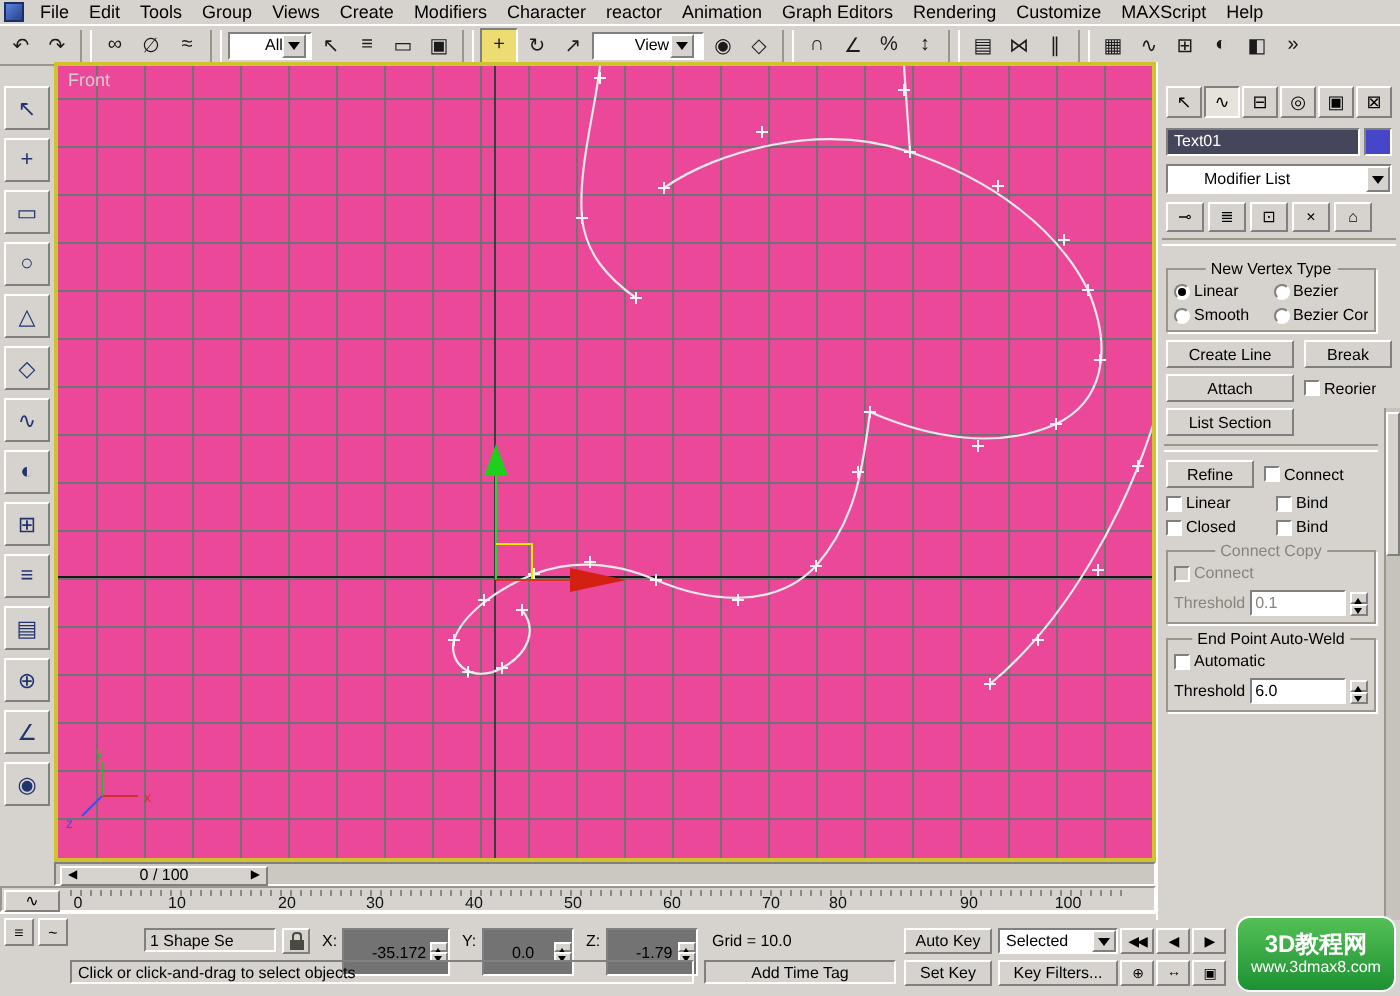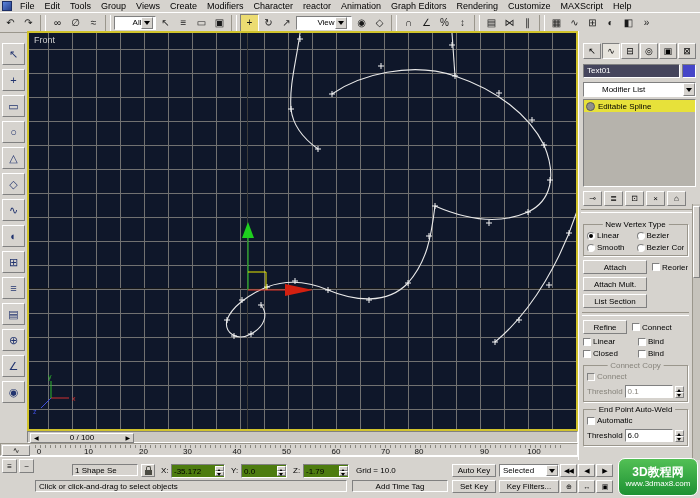--- a/index.html
+++ b/index.html
@@ -19,21 +19,21 @@
   [data-name="selection-filter-combo"]{width:42px}
   [data-name="reference-coordinate-system-combo"]{width:56px}
   .dd-btn{width:12px;height:100%;background:#d6d3ce;border:1px solid;border-color:#fff #808080 #808080 #fff;display:flex;align-items:center;justify-content:center;box-sizing:border-box}
   .dd-tri{width:0;height:0;border:3px solid transparent;border-top:4px solid #000;margin-top:4px}
 
   
   #left-toolbar{position:absolute;top:31px;left:0;width:27px;height:400px;display:flex;flex-direction:column;align-items:center;padding-top:12px;gap:4px;box-sizing:border-box}
   .lt-btn{width:21px;height:20px;flex:none;display:flex;align-items:center;justify-content:center;font-size:11px;color:#22346f;background:#d6d3ce;border:1px solid;border-color:#fff #808080 #808080 #fff}
 
   
-  #viewport{position:absolute;left:27px;top:31px;width:551px;height:400px;border:2px solid #d0c22c;box-sizing:border-box;background:#0f172a}
+  #viewport{position:absolute;left:27px;top:31px;width:551px;height:400px;border:2px solid #d0c22c;box-sizing:border-box;background:#ec4899}
   #vp-canvas{position:absolute;inset:0;overflow:hidden;background-image:linear-gradient(#717171 1px,transparent 1px),linear-gradient(90deg,#717171 1px,transparent 1px);background-size:24px 24px;background-position:-5px -8px}
   .origin-h{position:absolute;left:0;right:0;top:255px;height:1px;background:#191919}
   .origin-v{position:absolute;top:0;bottom:0;left:218px;width:1px;background:#3c3c3c}
   #vp-svg{position:absolute;left:0;top:0}
   .vp-label{position:absolute;top:2px;left:5px;color:#cfcfcf;font-size:9px}
 
   
   #time-slider{position:absolute;left:27px;top:431px;width:551px;height:12px;background:#cbc8c2;border:1px solid;border-color:#808080 #fff #fff #808080;box-sizing:border-box}
   .ts-thumb{position:absolute;left:2px;top:1px;width:96px;height:8px;background:#d6d3ce;border:1px solid;border-color:#fff #808080 #808080 #fff;display:flex;align-items:center;justify-content:space-between;padding:0 3px;font-size:6px}
   .ts-ar{font-size:6px;line-height:8px}
@@ -88,21 +88,21 @@
 
   
   #status{position:absolute;left:0;top:456px;width:700px;height:42px;background:#d6d3ce;border-top:1px solid #fff;box-sizing:border-box}
   #mini-icons{position:absolute;left:2px;top:2px;display:flex;gap:2px}
   .mini-btn{width:13px;height:12px;display:flex;align-items:center;justify-content:center;font-size:8px;background:#d6d3ce;border:1px solid;border-color:#fff #808080 #808080 #fff}
   #sel-count{position:absolute;left:72px;top:7px;width:66px;height:12px;border:1px solid;border-color:#808080 #fff #fff #808080;font-size:8px;line-height:12px;padding:0 2px;overflow:hidden;white-space:nowrap;box-sizing:border-box}
   #lock-btn{position:absolute;left:141px;top:7px;width:14px;height:13px;display:flex;align-items:flex-start;justify-content:center;background:#d6d3ce;border:1px solid;border-color:#fff #808080 #808080 #fff;box-sizing:border-box}
   .lock-shape{width:7px;height:5px;background:#4a4a42;position:relative;margin-top:5px}
   .lock-shape::before{content:"";position:absolute;top:-4px;left:1px;width:3px;height:4px;border:1px solid #4a4a42;border-bottom:none;border-radius:2px 2px 0 0}
   .coord-label{position:absolute;top:9px;font-size:8px}
-  .coord{position:absolute;top:7px;height:14px;background:#4d7c0f;border:1px solid;border-color:#808080 #fff #fff #808080;display:flex;align-items:center;justify-content:space-between;padding-left:2px;font-size:8px;box-sizing:border-box}
+  .coord{position:absolute;top:7px;height:24px;background:#737373;border:1px solid;border-color:#808080 #fff #fff #808080;display:flex;align-items:center;justify-content:space-between;padding-left:14px;font-size:8px;box-sizing:border-box}
   .coord .spinner{height:10px}
   .coord .spn{height:5px}
   #grid-label{position:absolute;left:356px;top:9px;font-size:8px;white-space:nowrap}
   .sbtn{position:absolute;height:13px;background:#d6d3ce;border:1px solid;border-color:#fff #808080 #808080 #fff;display:flex;align-items:center;justify-content:center;font-size:8px;overflow:hidden;white-space:nowrap;box-sizing:border-box}
   .combo{position:absolute;height:13px;background:#fff;border:1px solid;border-color:#808080 #fff #fff #808080;display:flex;align-items:center;justify-content:space-between;padding-left:3px;font-size:8px;box-sizing:border-box}
   #prompt{position:absolute;left:35px;top:23px;width:312px;height:12px;border:1px solid;border-color:#808080 #fff #fff #808080;font-size:8px;line-height:11px;padding:0 3px;overflow:hidden;white-space:nowrap;box-sizing:border-box}
   #timetag{position:absolute;left:352px;top:23px;width:96px;height:12px;border:1px solid;border-color:#808080 #fff #fff #808080;font-size:8px;line-height:11px;text-align:center;overflow:hidden;white-space:nowrap;box-sizing:border-box}
   #playback{position:absolute;left:560px;top:7px;display:flex;gap:1px}
   #navbtns{position:absolute;left:560px;top:23px;display:flex;gap:1px}
   .pb-btn{width:17px;height:13px;display:flex;align-items:center;justify-content:center;font-size:7px;letter-spacing:-1px;background:#d6d3ce;border:1px solid;border-color:#fff #808080 #808080 #fff;box-sizing:border-box}
@@ -299,26 +299,20 @@
   <div class="cp-name-row" data-name="object-name-row">
     <span class="cp-name-field" data-name="object-name-field">Text01</span>
     <span class="cp-color-swatch" data-name="object-color-swatch"></span>
   </div>
   <div class="cp-dd" data-name="modifier-list-dropdown">
     <span data-name="modifier-list-label">Modifier List</span>
     <span class="dd-btn" data-name="modifier-list-arrow-icon">
         <span class="dd-tri" data-name="chevron-down-icon"></span>
       </span>
   </div>
-  <div id="stack-box" data-name="modifier-stack">
-      <div class="stack-row stack-sel" data-name="modifier-stack-item">
-        <span class="bulb" data-name="lightbulb-icon"></span>
-        <span class="stack-label" data-name="modifier-stack-label">Editable Spline</span>
-      </div>
-    </div>
   <div id="stack-btns" data-name="modifier-stack-toolbar">
       <span class="sb-btn" data-name="pin-stack-button">⊸</span>
       <span class="sb-btn" data-name="show-end-result-button">≣</span>
       <span class="sb-btn" data-name="make-unique-button">⊡</span>
       <span class="sb-btn" data-name="remove-modifier-button">×</span>
       <span class="sb-btn" data-name="configure-modifier-sets-button">⌂</span>
     </div>
   <div class="cp-divider" data-name="panel-divider"></div>
 
   <div id="cp-content" data-name="geometry-rollout">
@@ -338,28 +332,29 @@
             <span data-name="radio-label">Smooth</span>
           </span>
           <span class="radio-wrap" data-name="radio-bezier-corner">
             <span class="radio" data-name="radio-icon"></span>
             <span data-name="radio-label">Bezier Corner</span>
           </span>
         </div>
     </div>
 
     <div class="btn-row">
+      <span class="pbtn w64" data-name="create-line-button">Create Line</span>
+      <span class="pbtn w44" data-name="break-button">Break</span>
+    </div>
+    <div class="btn-row">
       <span class="pbtn w64" data-name="attach-button">Attach</span>
       <span class="cbx" data-name="reorient-checkbox">
           <span class="box" data-name="checkbox-icon"></span>
           <span data-name="reorient-label">Reorient</span>
         </span>
-    </div>
-    <div class="btn-row">
-      <span class="pbtn w64" data-name="attach-mult-button">Attach Mult.</span>
     </div>
     <div class="btn-row">
       <span class="pbtn w64" data-name="cross-section-button">List Section</span>
     </div>
     <div class="hr" data-name="rollout-divider"></div>
     <div class="btn-row">
       <span class="pbtn w44" data-name="refine-button">Refine</span>
       <span class="cbx" data-name="connect-checkbox">
           <span class="box" data-name="checkbox-icon"></span>
           <span data-name="connect-label">Connect</span>

